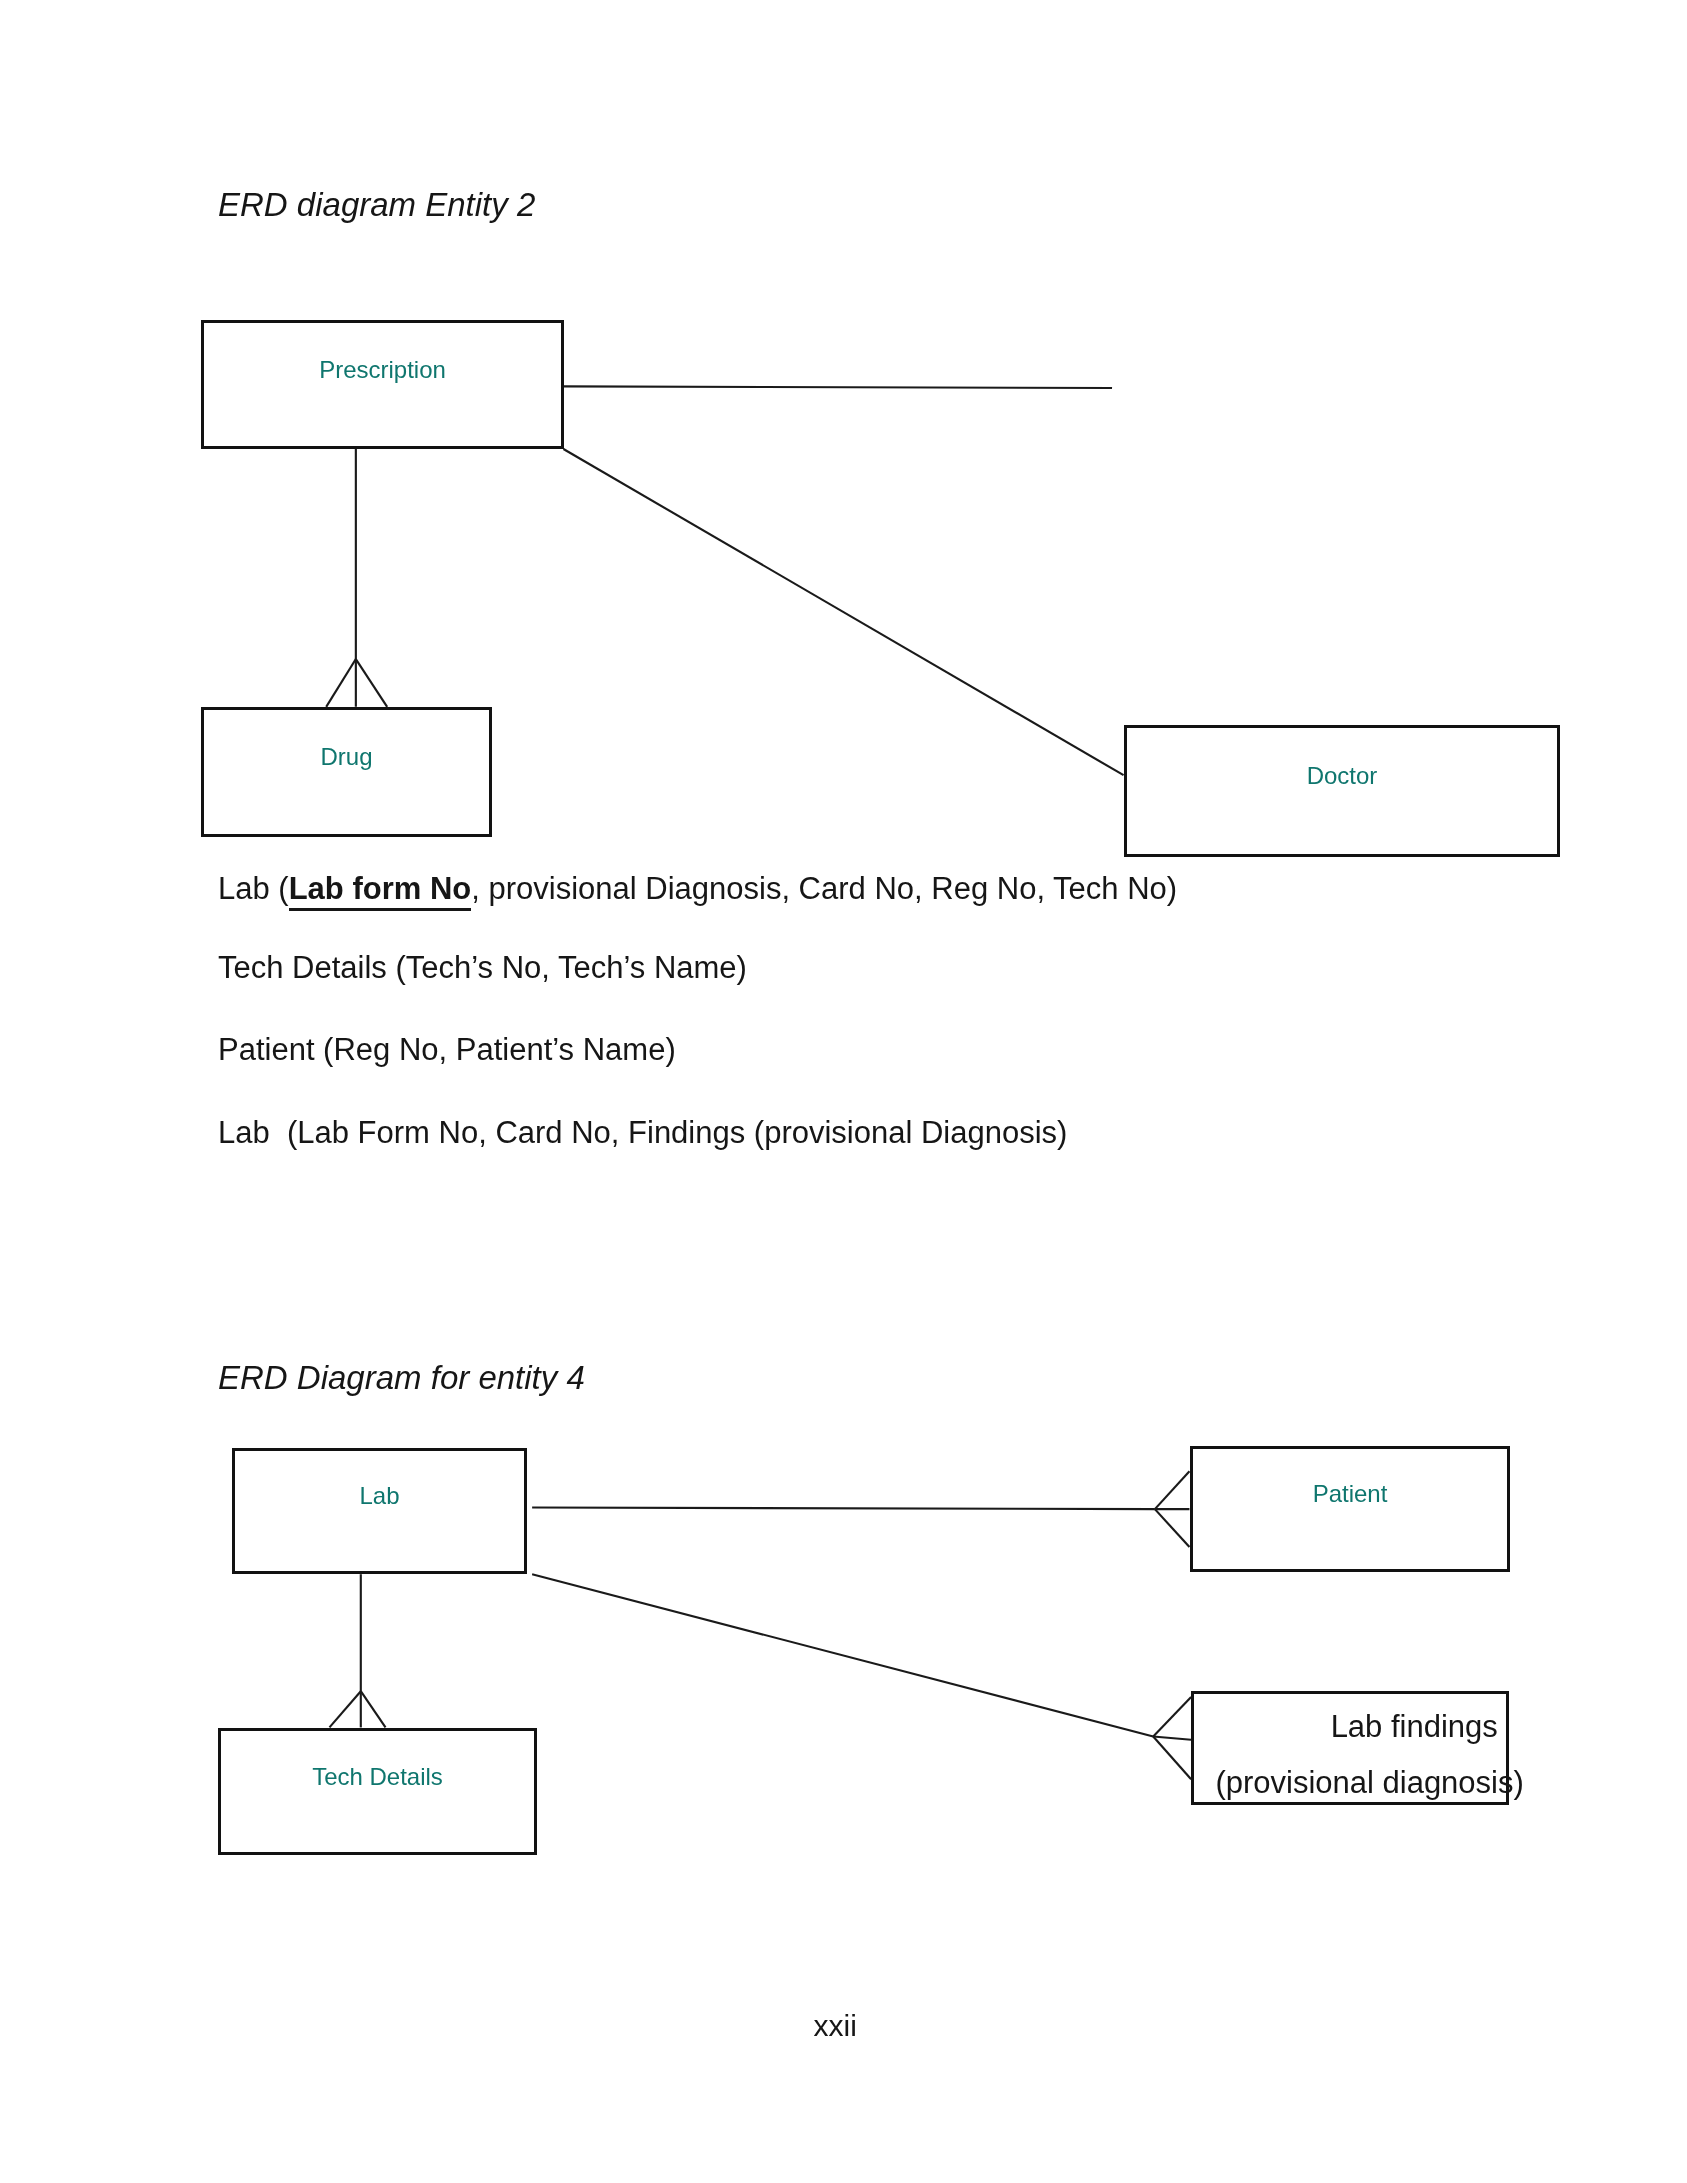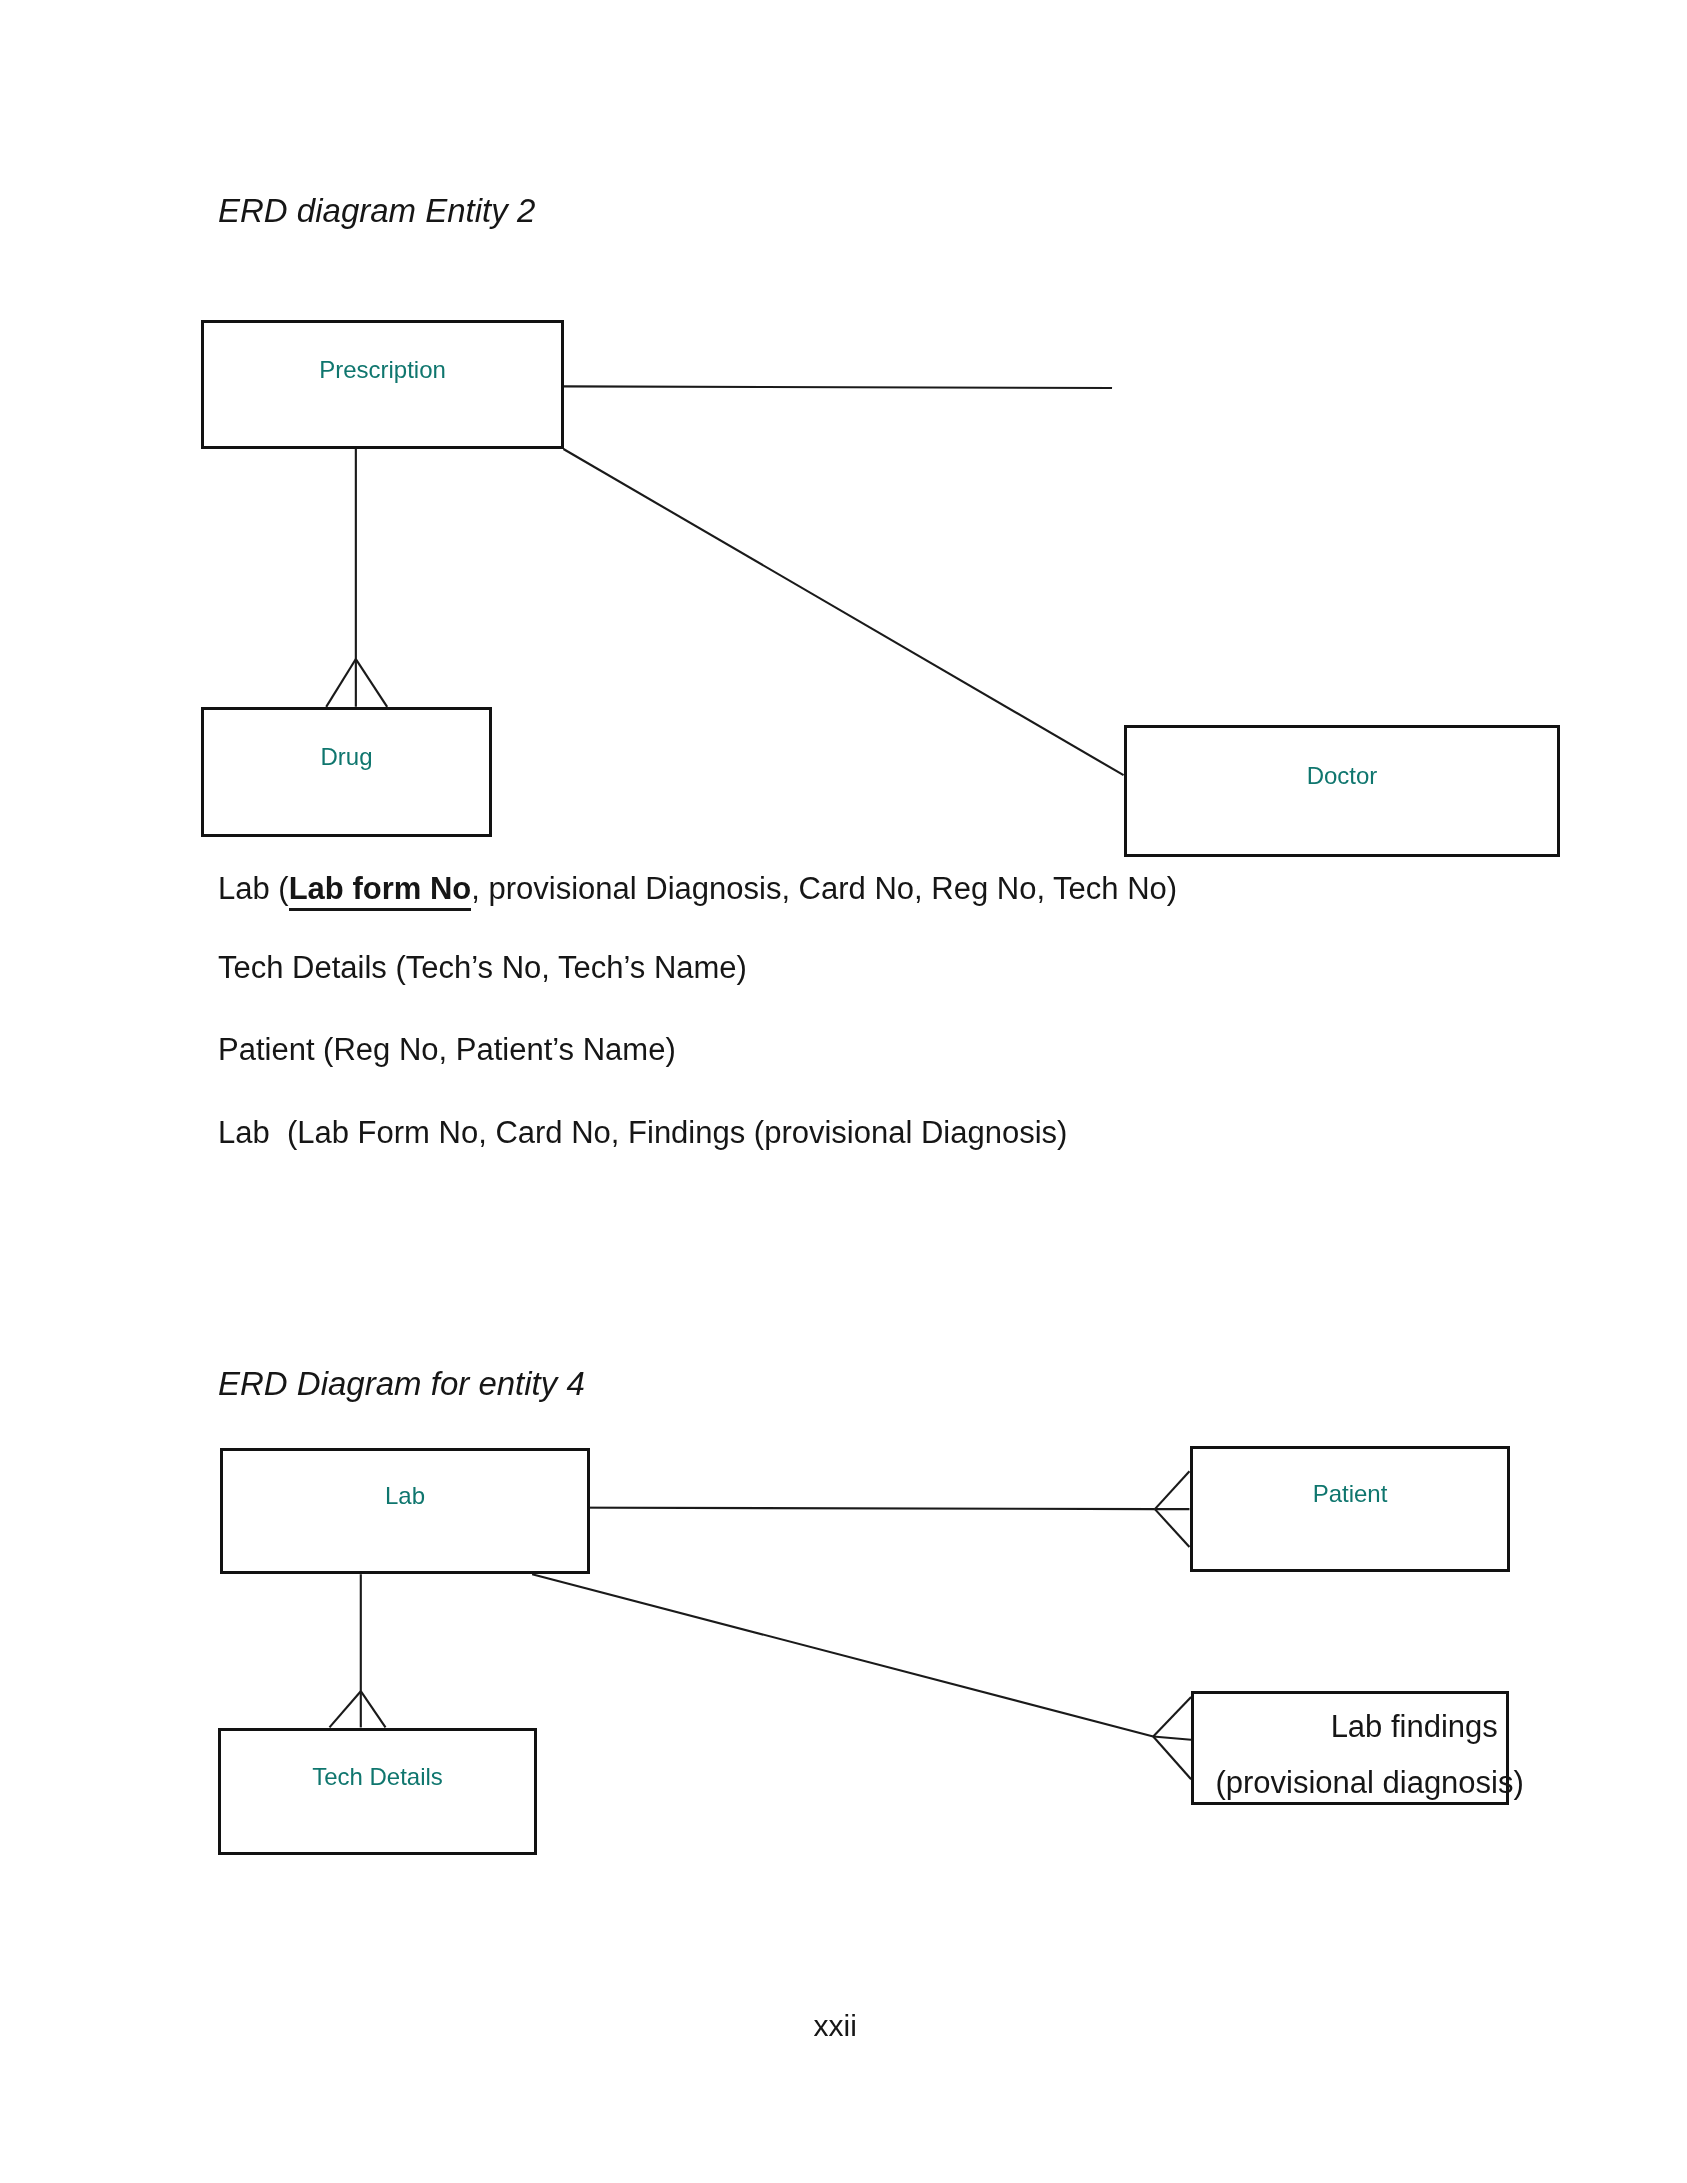--- a/index.html
+++ b/index.html
@@ -24,21 +24,20 @@
     height: 2183px;
     pointer-events: none;
   }
   .diagram-title {
     position: absolute;
     font-style: italic;
     font-size: 33px;
     letter-spacing: 0px;
     color: #161616;
     white-space: nowrap;
-    margin-top: 6px;
   }
   .entity {
     position: absolute;
     border: 3.3px solid #121212;
     background: #ffffff;
     display: flex;
     align-items: center;
     justify-content: center;
     padding-bottom: 30px;
     box-sizing: border-box;
@@ -138,21 +137,21 @@
   <div class="note-line" style="top:870px;"><span>Lab (</span><span class="key-attr">Lab form No</span><span>, provisional Diagnosis, Card No, Reg No, Tech No)</span></div>
 
   <div class="note-line" style="top:949px;">Tech Details (Tech’s No, Tech’s Name)</div>
 
   <div class="note-line" style="top:1031px;">Patient (Reg No, Patient’s Name)</div>
 
   <div class="note-line" style="top:1114px;">Lab  (Lab Form No, Card No, Findings (provisional Diagnosis)</div>
 
   <div class="diagram-title" style="left:218px; top:1359px;">ERD Diagram for entity 4</div>
 
-  <div class="entity" style="left:220px; top:1448px; width:370px; height:126px;text-align:center;">
+  <div class="entity" style="left:232px; top:1448px; width:295px; height:126px;text-align:center;">
     <span class="label">Lab</span>
   </div>
 
   <div class="entity" style="left:1190px; top:1446px; width:320px; height:126px;">
     <span class="label">Patient</span>
   </div>
 
   <div class="entity" style="left:218px; top:1728px; width:319px; height:127px;">
     <span class="label">Tech Details</span>
   </div>

